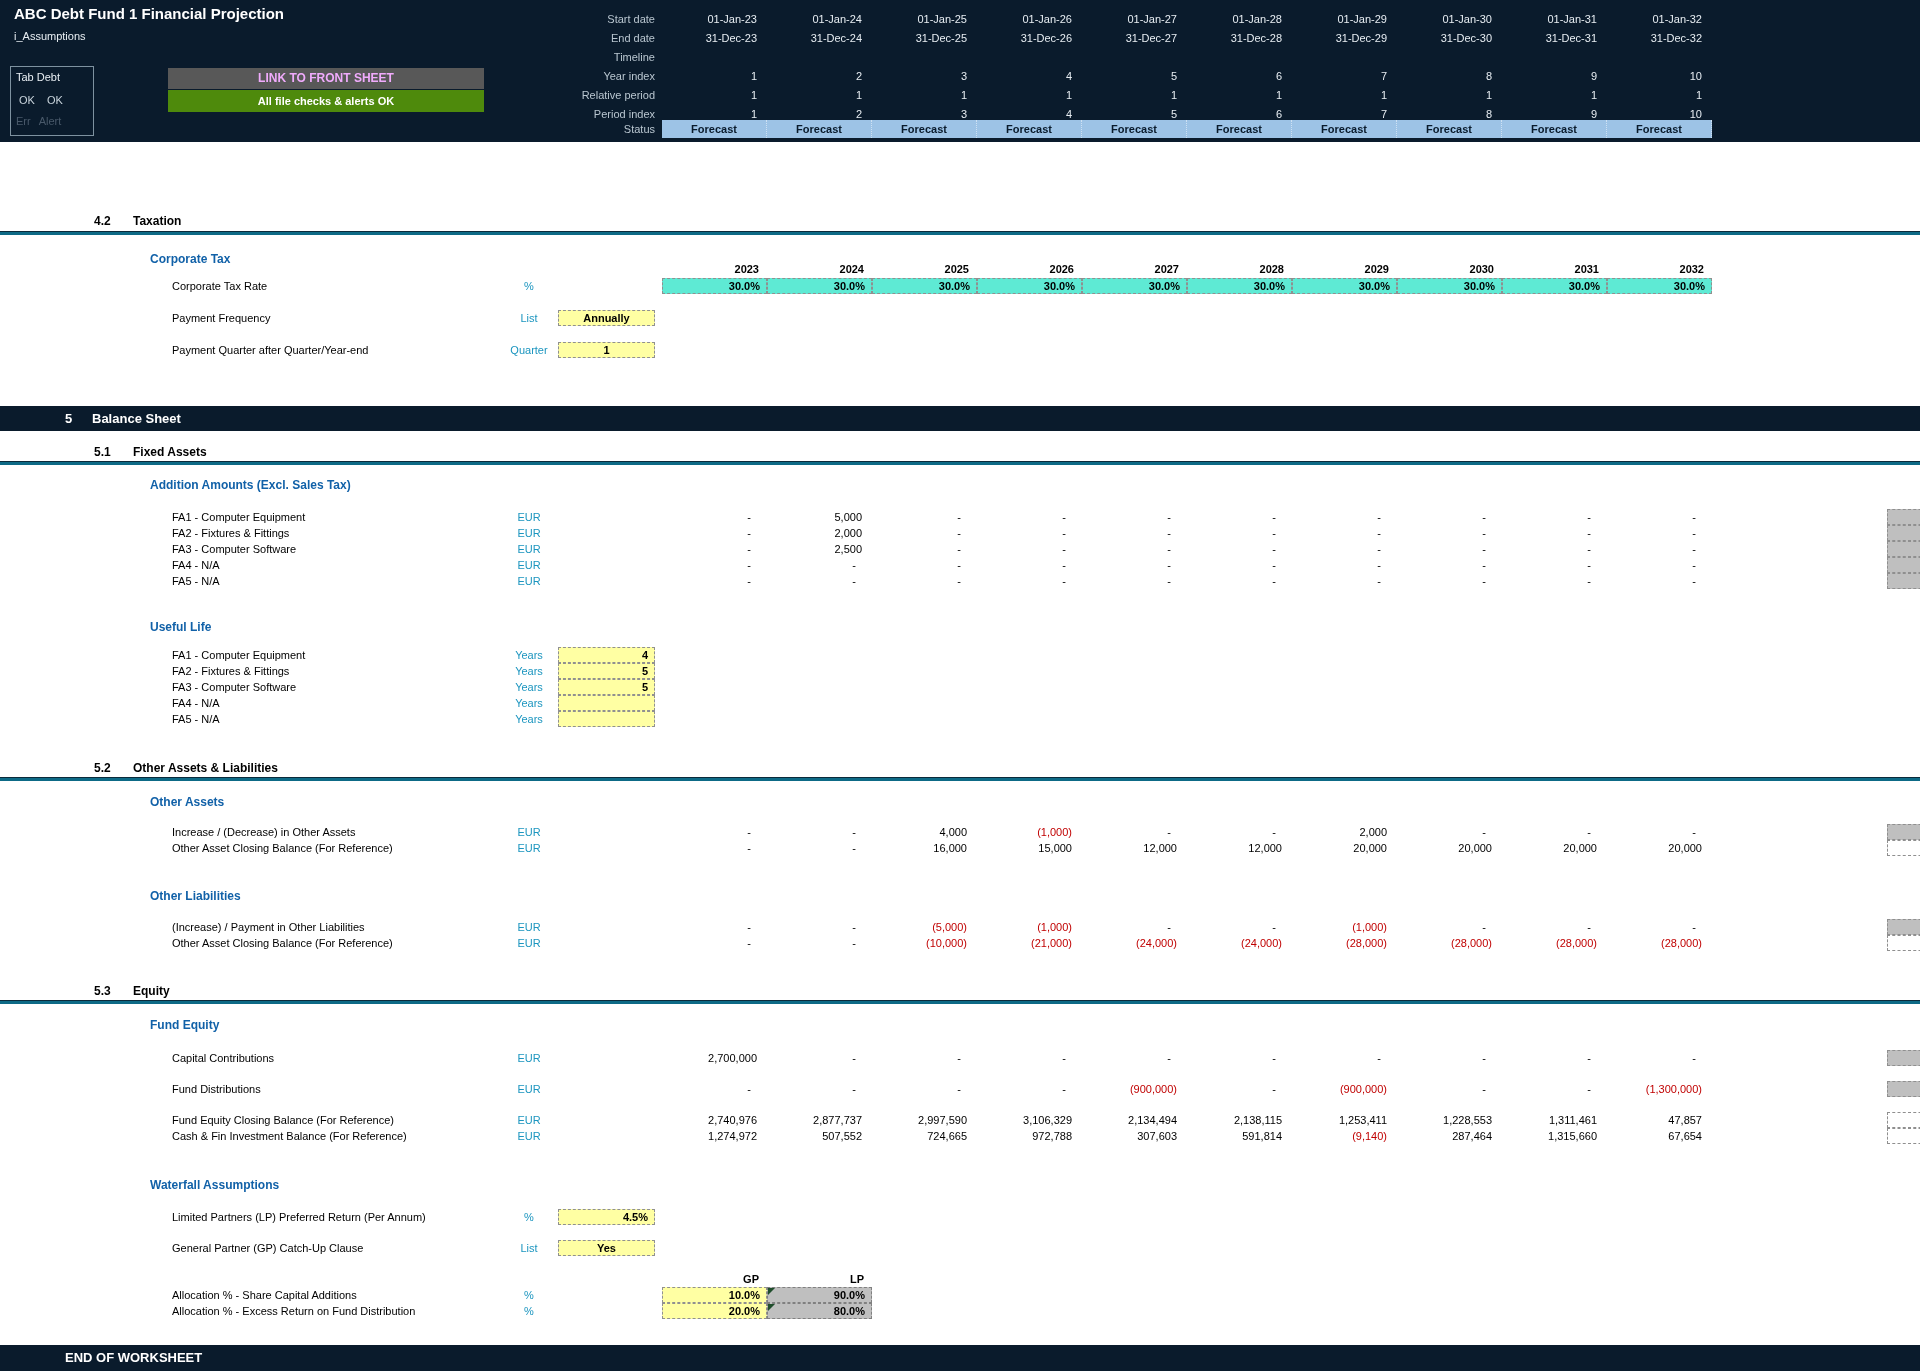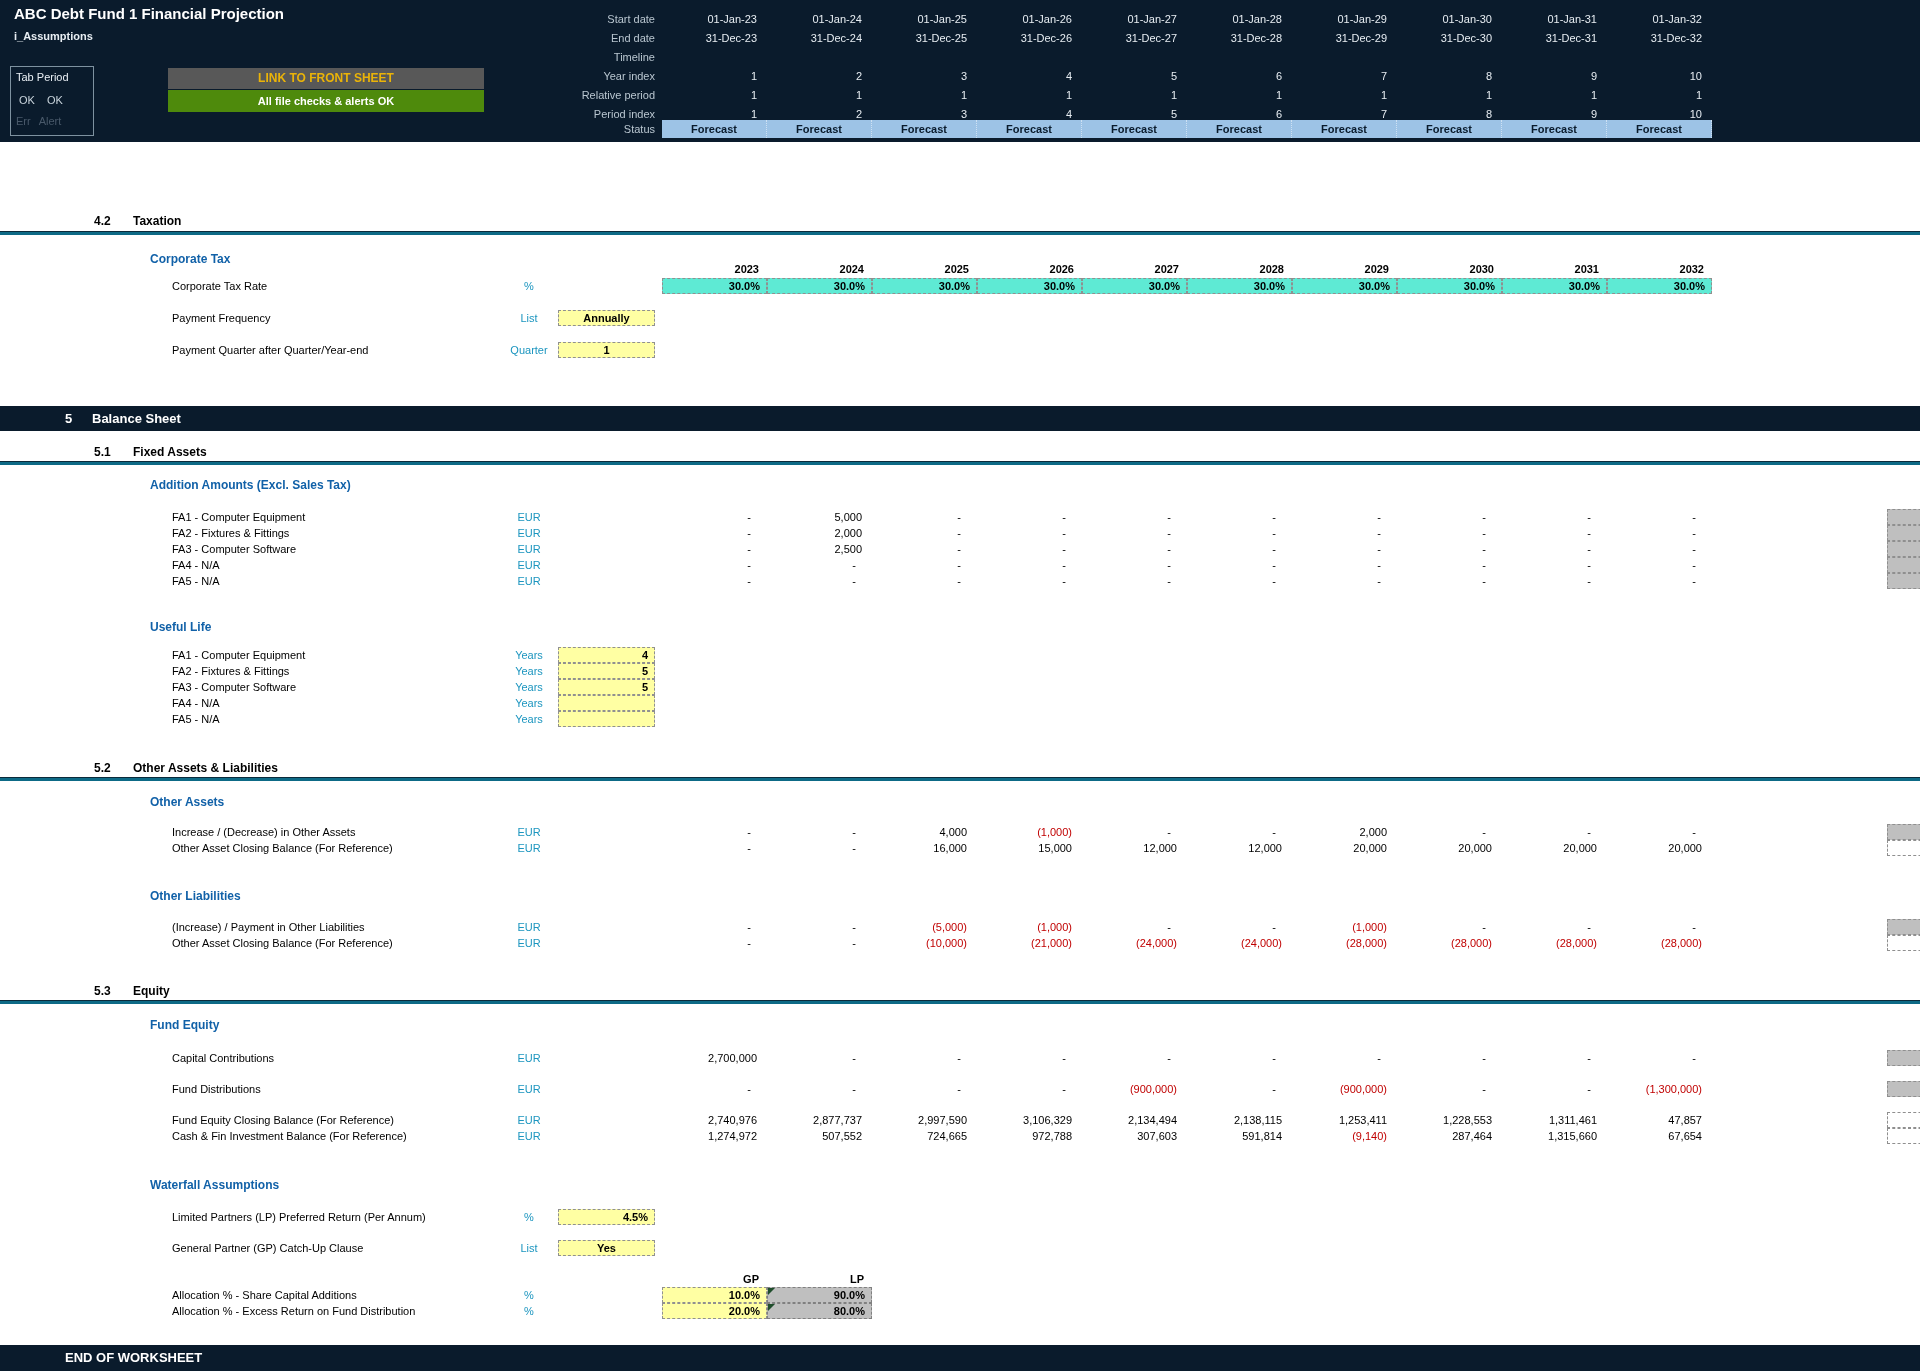--- a/index.html
+++ b/index.html
@@ -1,28 +1,28 @@
 <!DOCTYPE html>
 <html><head>
 <meta charset="utf-8">
 <style>
   html,body{margin:0;padding:0;background:#fff;font-family:"Liberation Sans",sans-serif;}
   #page{position:relative;width:1920px;height:1371px;background:#fff;overflow:hidden;}
 
   
   .header{position:absolute;left:0;top:0;width:1920px;height:142px;background:#0a1b2c;}
   .title{position:absolute;left:14px;top:5px;font-size:15px;font-weight:bold;color:#ffffff;white-space:nowrap;}
-  .subtitle{position:absolute;left:14px;top:30px;font-size:11px;font-weight:bold;color:#e8eef3;}
+  .subtitle{position:absolute;left:14px;top:30px;font-size:11px;font-weight:normal;color:#e8eef3;}
   .tabcheck{position:absolute;left:10px;top:66px;width:84px;height:70px;border:1px solid #7e92a0;box-sizing:border-box;}
   .tc-title{position:absolute;left:5px;top:4px;font-size:11px;color:#e9eff4;}
   .tc-row1{position:absolute;left:8px;top:27px;font-size:11px;color:#c9d4dc;}
   .tc-row1 span{margin-right:12px;}
   .tc-row2{position:absolute;left:5px;top:48px;font-size:11px;color:#49596a;}
   .tc-row2 span{margin-right:8px;}
-  .btn-link{position:absolute;left:168px;top:68px;width:316px;height:21px;background:#585858;color:#eab308;
+  .btn-link{position:absolute;left:168px;top:68px;width:316px;height:21px;background:#585858;color:#f0abfc;
             font-size:12px;font-weight:bold;text-align:center;line-height:21px;cursor:pointer;}
   .banner-ok{position:absolute;left:168px;top:90px;width:316px;height:22px;background:#4e8a0c;color:#ffffff;
              font-size:11px;font-weight:bold;text-align:center;line-height:22px;}
 
   .hrow{position:absolute;left:0;width:1684px;height:19px;line-height:19px;font-size:11px;}
   .hlbl{position:absolute;left:400px;width:255px;text-align:right;color:#b9c6d0;}
   .cols{position:absolute;left:662px;top:0;width:1050px;height:100%;display:flex;}
   .cell{width:105px;box-sizing:border-box;text-align:right;padding-right:10px;overflow:hidden;white-space:nowrap;}
   .hrow .cell{color:#e7edf2;}
   .hrow.dim .cell{color:#c3ced6;font-size:10px;margin-top:24px;}
@@ -69,21 +69,21 @@
 </head>
 <body>
 
 <div id="page">
 
   <div class="header">
     <div class="title">ABC Debt Fund 1 Financial Projection</div>
     <div class="subtitle">i_Assumptions</div>
 
     <div class="tabcheck">
-      <div class="tc-title">Tab Period</div>
+      <div class="tc-title">Tab Debt</div>
       <div class="tc-row1">
         <span>OK</span><span>OK</span>
       </div>
       <div class="tc-row2">
         <span>Err</span><span>Alert</span>
       </div>
     </div>
 
     <div class="btn-link">LINK TO FRONT SHEET</div>
     <div class="banner-ok">All file checks &amp; alerts OK</div>

